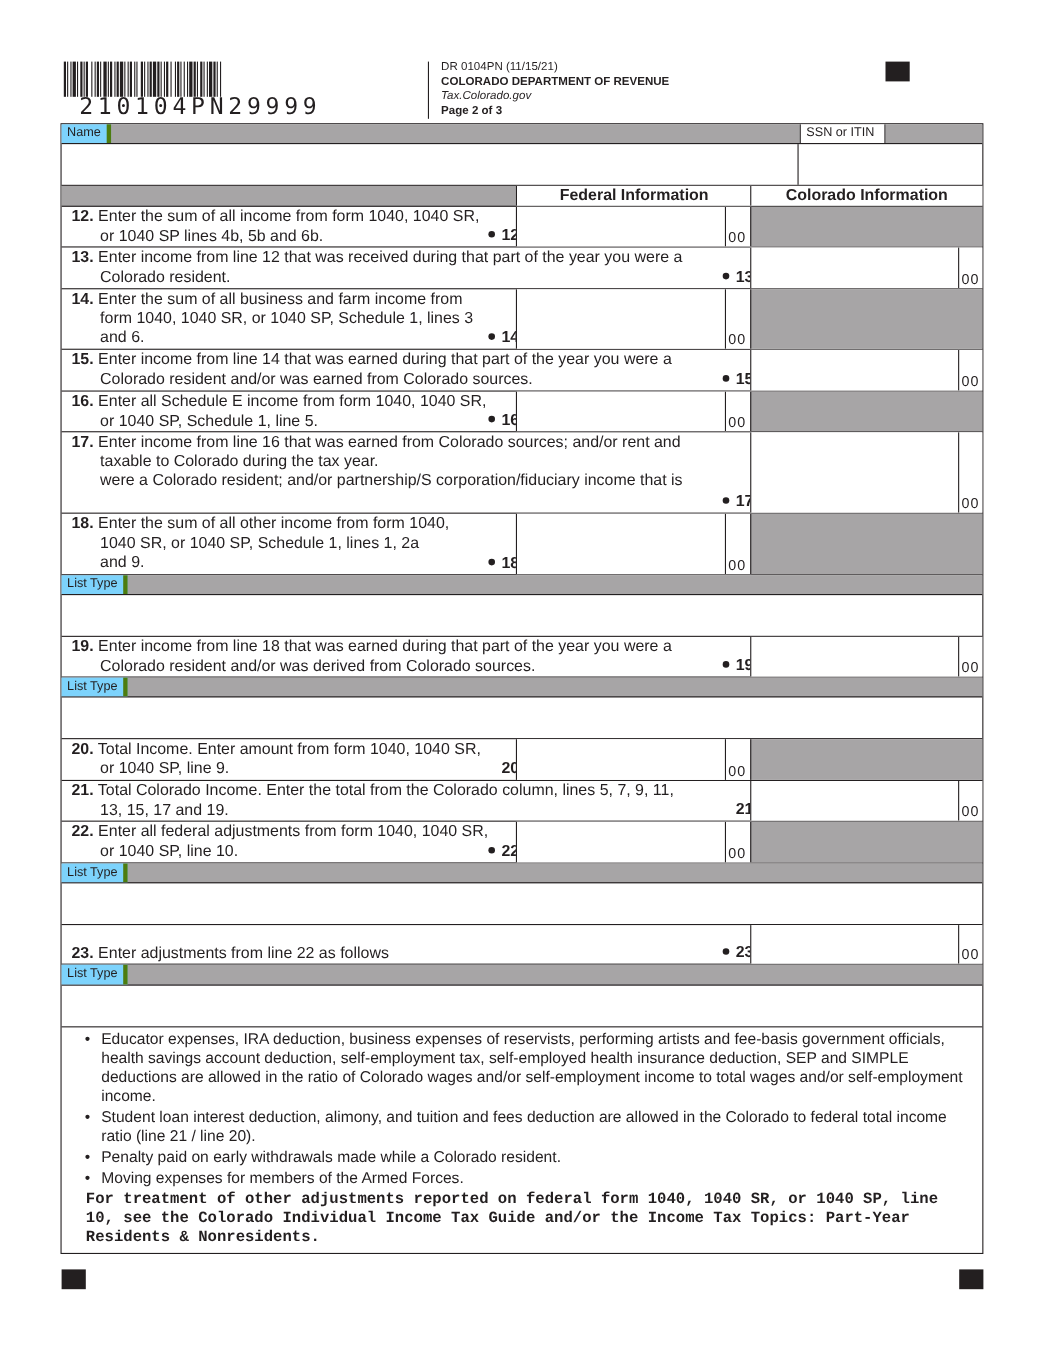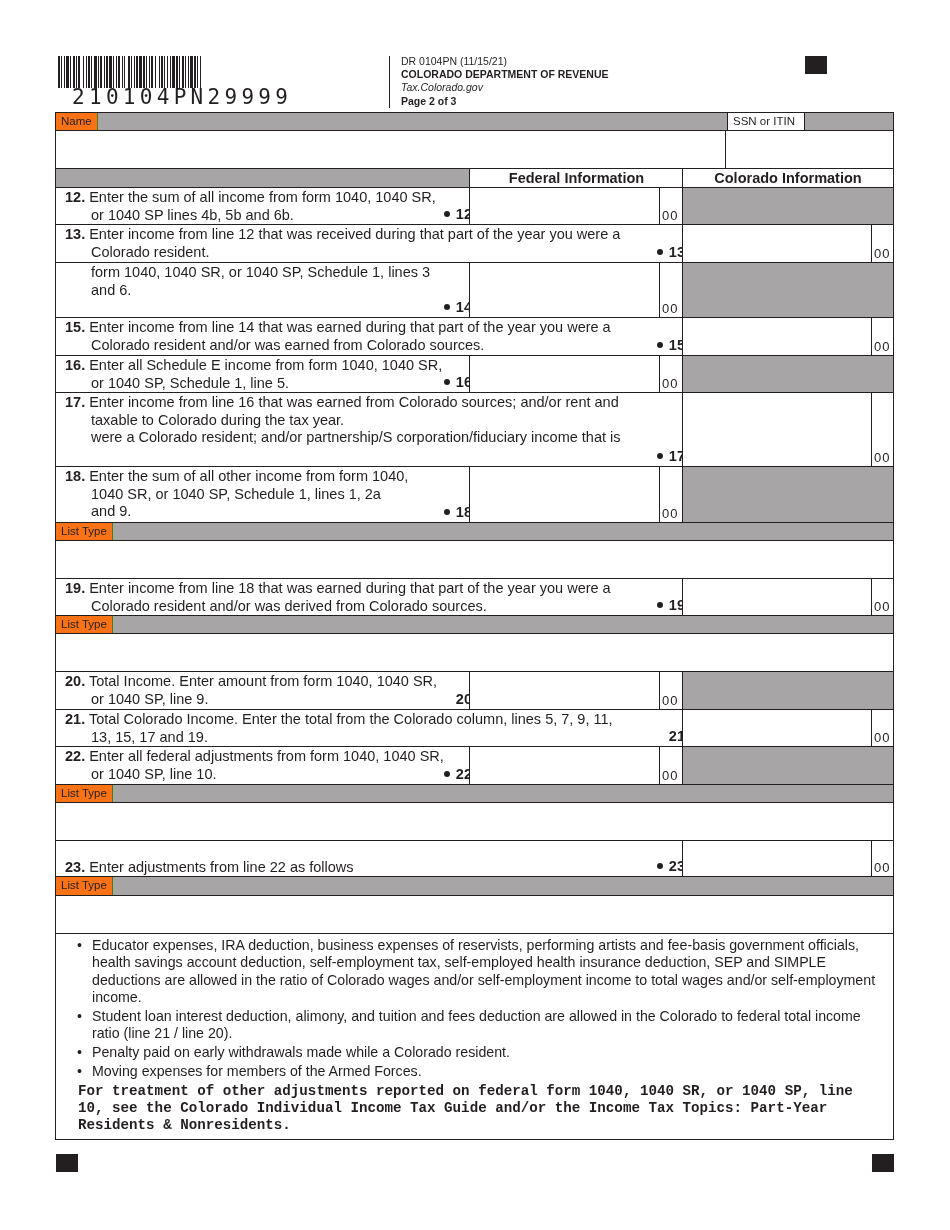--- a/index.html
+++ b/index.html
@@ -11,21 +11,21 @@
   .barcode-text { position: absolute; left: 72px; top: 85px; font-family: "DejaVu Sans Mono", monospace; font-size: 21px; letter-spacing: 4.3px; color: #231f20; }
   .hdr-rule { position: absolute; left: 389px; top: 56px; width: 1px; height: 52px; background: #231f20; }
   .hdr { position: absolute; left: 401px; top: 55px; font-size: 10.5px; line-height: 13.2px; }
   .hdr .b { font-weight: bold; }
   .hdr .i { font-style: italic; }
 
   .form { position: absolute; left: 55px; top: 112px; width: 839px; border: 1.5px solid #231f20; box-sizing: border-box; }
   .row { position: relative; border-bottom: 1px solid #231f20; box-sizing: border-box; }
   .row:last-child { border-bottom: none; }
   .grey { background: #a7a5a6; }
-  .tab-label { position: absolute; left: 0; top: 0; bottom: 0; background: #f97316; border-right: 1px solid #4d7c0f; font-size: 11.5px; padding: 1px 5px 0 5px; box-sizing: border-box; line-height: 15px; }
+  .tab-label { position: absolute; left: 0; top: 0; bottom: 0; background: #7dd3fc; border-right: 4px solid #4d7c0f; font-size: 11.5px; padding: 1px 5px 0 5px; box-sizing: border-box; line-height: 15px; }
   .ssn-label { position: absolute; left: 671px; top: 0; bottom: 0; width: 78px; background: #fff; border-left: 1px solid #231f20; border-right: 1px solid #231f20; font-size: 11.5px; padding: 1px 5px 0 5px; box-sizing: border-box; line-height: 15px; }
   .ssn-split { position: absolute; left: 669px; top: 0; bottom: 0; border-left: 1px solid #231f20; }
 
   .col-hdr-row { height: 19px; }
   .col-hdr { position: absolute; top: 0; bottom: 0; background: #fff; font-weight: bold; font-size: 14.5px; text-align: center; line-height: 19px; border-left: 1px solid #231f20; box-sizing: border-box; }
 
   .line-text { position: absolute; left: 5px; top: 0; bottom: 0; padding: 1px 4px 0 4px; box-sizing: border-box; font-size: 14.5px; line-height: 17.5px; }
   .line-text .num { font-weight: bold; }
   .line-text .indent { padding-left: 26px; display: block; }
   .line-text .first { display: block; }
@@ -196,20 +196,21 @@
       <span class="linelabel"><span class="bullet"></span><span>13</span></span>
     </div>
     <div class="input-cell" style="left:626px;width:190px;"></div>
     <div class="cents-cell" style="left:815px;right:0;">
         <span>00</span>
       </div>
   </div>
 
   <div class="row" style="height:55px;">
     <div class="line-text" style="width:414px;">
+      <span class="first"><span class="num">14.</span> <span>Enter the sum of all business and farm income from</span></span>
       <span class="indent">form 1040, 1040 SR, or 1040 SP, Schedule 1, lines 3</span>
       <span class="indent">and 6.</span>
       <span class="linelabel"><span class="bullet"></span><span>14</span></span>
     </div>
     <div class="input-cell" style="left:413px;width:191px;"></div>
     <div class="cents-cell" style="left:603px;width:24px;">
         <span>00</span>
       </div>
     <div class="grey-cell" style="left:626px;right:0;"></div>
   </div>

